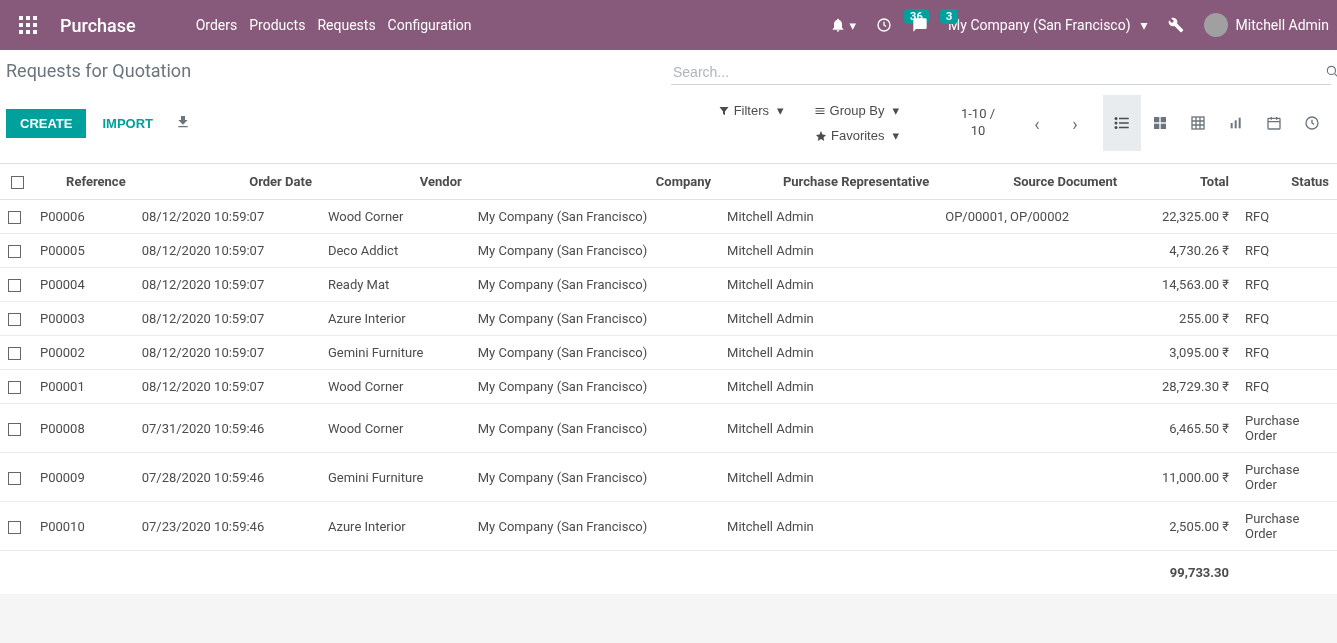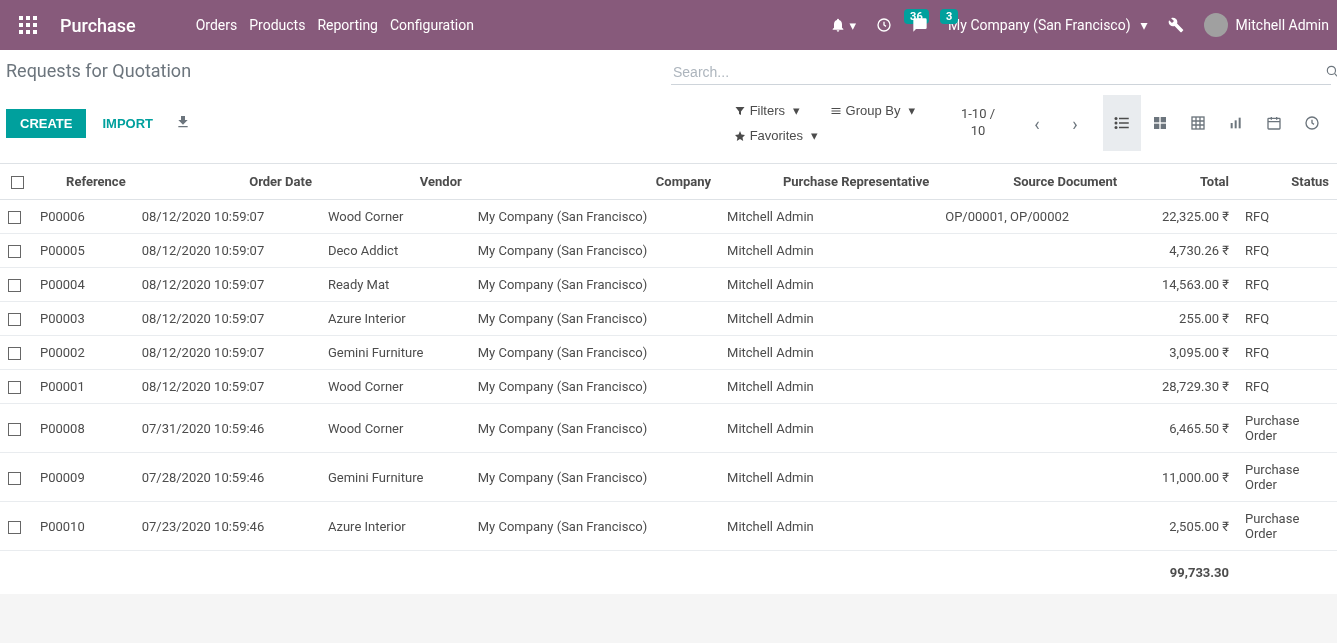--- a/index.html
+++ b/index.html
@@ -26,21 +26,21 @@
 .search-input { width: 100%; border: none; border-bottom: 1px solid #ced4da; font-size: 14px; padding: 4px 2px; outline: none; }
 .search-input::placeholder { color: #adb5bd; }
 .search-clear { position: absolute; right: -8px; top: 4px; cursor: pointer; color: #6c757d; }
 
 .actions-row { display: flex; align-items: center; padding: 10px 6px 12px 6px; }
 .btn-create { background: #00a09d; color: #fff; border: none; padding: 7px 14px; font-size: 13px; font-weight: bold; cursor: pointer; margin-right: 16px; text-align: center; }
 .btn-import { background: none; border: none; color: #00a09d; font-weight: bold; font-size: 13px; cursor: pointer; margin-right: 22px; }
 .dl-icon { cursor: pointer; color: #6c757d; }
 
 .search-toolbar { margin-left: auto; display: flex; align-items: center; gap: 6px; }
-.filter-group { display: flex; flex-direction: column; gap: 10px; margin-right: 30px; }
+.filter-group { display: flex; flex-direction: column; gap: 10px; margin-right: 46px; align-items: flex-end; }
 .filter-row-1 { display: flex; gap: 30px; }
 .filter-btn { background: none; border: none; color: #4c4c4c; cursor: pointer; font-size: 13px; display: flex; align-items: center; gap: 4px; }
 .pager { text-align: center; color: #4c4c4c; font-size: 13px; line-height: 1.3; margin-right: 10px; min-width: 54px; }
 .nav-arrow { width: 32px; height: 36px; display: inline-flex; align-items: center; justify-content: center; cursor: pointer; color: #6c757d; font-size: 18px; }
 .views { display: flex; margin-left: 6px; }
 .view-btn { width: 38px; height: 56px; display: inline-flex; align-items: center; justify-content: center; cursor: pointer; color: #6c757d; }
 .view-btn.active { background: #e9ecef; color: #4c4c4c; }
 
 table.data { width: 100%; border-collapse: collapse; }
 table.data th { text-align: right; font-weight: bold; font-size: 13px; padding: 10px 8px; border-bottom: 1px solid #dee2e6; border-top: 1px solid #dee2e6; color: #4c4c4c; }
@@ -66,21 +66,21 @@
         <rect x="14" y="7" width="4" height="4"></rect>
         <rect x="0" y="14" width="4" height="4"></rect>
         <rect x="7" y="14" width="4" height="4"></rect>
         <rect x="14" y="14" width="4" height="4"></rect>
       </svg>
   </span>
   <span class="brand">Purchase</span>
   <div class="menus">
     <span class="menu-item">Orders</span>
     <span class="menu-item">Products</span>
-    <span class="menu-item">Reporting</span>
+    <span class="menu-item">Requests</span>
     <span class="menu-item">Configuration</span>
   </div>
   <div class="right-area">
     <span class="icon">
       <svg class="i" viewBox="0 0 24 24" fill="#fff">
           <path d="M12 22a2 2 0 0 0 2-2h-4a2 2 0 0 0 2 2zm6-6V11c0-3.07-1.63-5.64-4.5-6.32V4a1.5 1.5 0 0 0-3 0v.68C7.64 5.36 6 7.92 6 11v5l-2 2v1h16v-1l-2-2z"></path>
         </svg>
       <span class="caret">▾</span>
     </span>
     <span class="activity-group">

